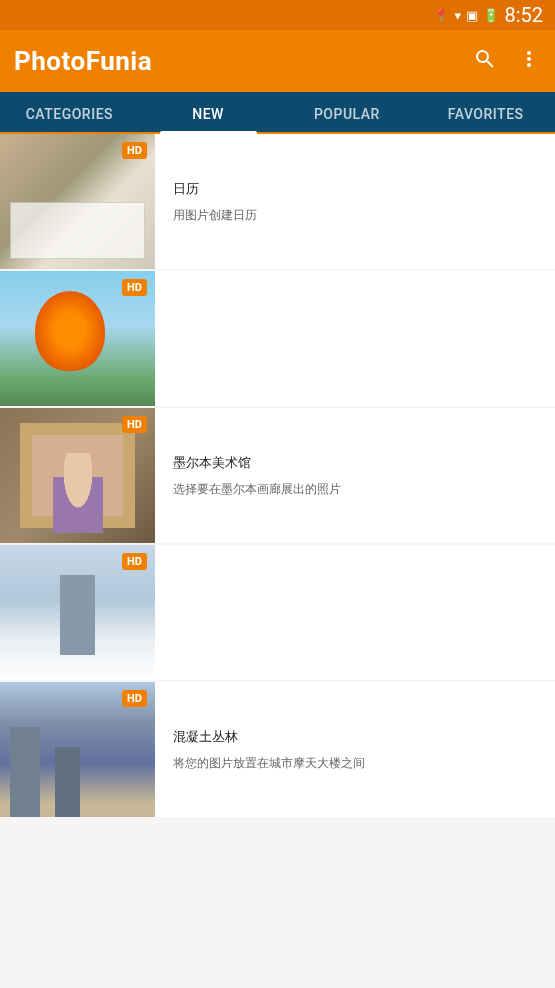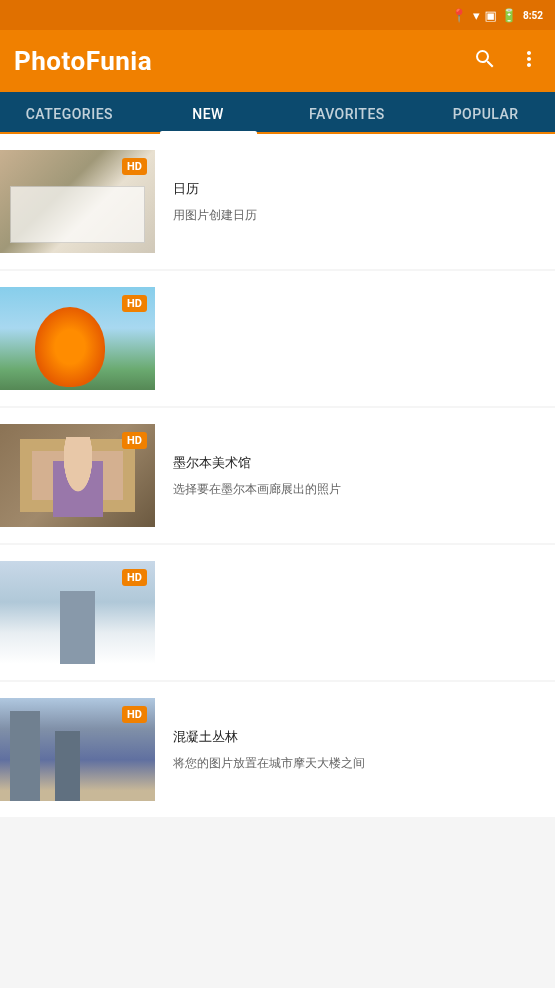--- a/index.html
+++ b/index.html
@@ -21,22 +21,22 @@
       padding: 0 12px;
       gap: 6px;
     }
     .status-bar-icons {
       display: flex;
       align-items: center;
       gap: 5px;
     }
     .status-time {
       color: white;
-      font-size: 10px;
-      font-weight: bold;
+      font-size: 20px;
+      font-weight: normal;
     }
     .status-icon {
       color: white;
       font-size: 13px;
     }
 
     
     .header {
       background: #f08000;
       height: 62px;
@@ -115,21 +115,21 @@
       cursor: pointer;
       min-height: 135px;
     }
     .list-item:last-child {
       margin-bottom: 0;
     }
     .item-image-container {
       position: relative;
       width: 155px;
       min-width: 155px;
-      height: 103px;
+      height: 135px;
       overflow: hidden;
     }
     .item-image-bg {
       width: 100%;
       height: 100%;
       background-size: cover;
       background-position: center;
     }
     .hd-badge {
       position: absolute;
@@ -277,22 +277,22 @@
       <svg width="24" height="24" viewBox="0 0 24 24" fill="white">
         <path d="M12 8c1.1 0 2-.9 2-2s-.9-2-2-2-2 .9-2 2 .9 2 2 2zm0 2c-1.1 0-2 .9-2 2s.9 2 2 2 2-.9 2-2-.9-2-2-2zm0 6c-1.1 0-2 .9-2 2s.9 2 2 2 2-.9 2-2-.9-2-2-2z"></path>
       </svg>
     </span>
   </div>
 </div>
 
 <div class="tab-bar">
   <div class="tab-item">CATEGORIES</div>
   <div class="tab-item active">NEW</div>
+  <div class="tab-item">POPULAR</div>
   <div class="tab-item">FAVORITES</div>
-  <div class="tab-item">POPULAR</div>
 </div>
 
 <div class="content">
 
   <div class="list-item">
     <div class="item-image-container">
       <div class="item-image-bg img-calendar"></div>
       <div class="hd-badge">HD</div>
     </div>
     <div class="item-text">

